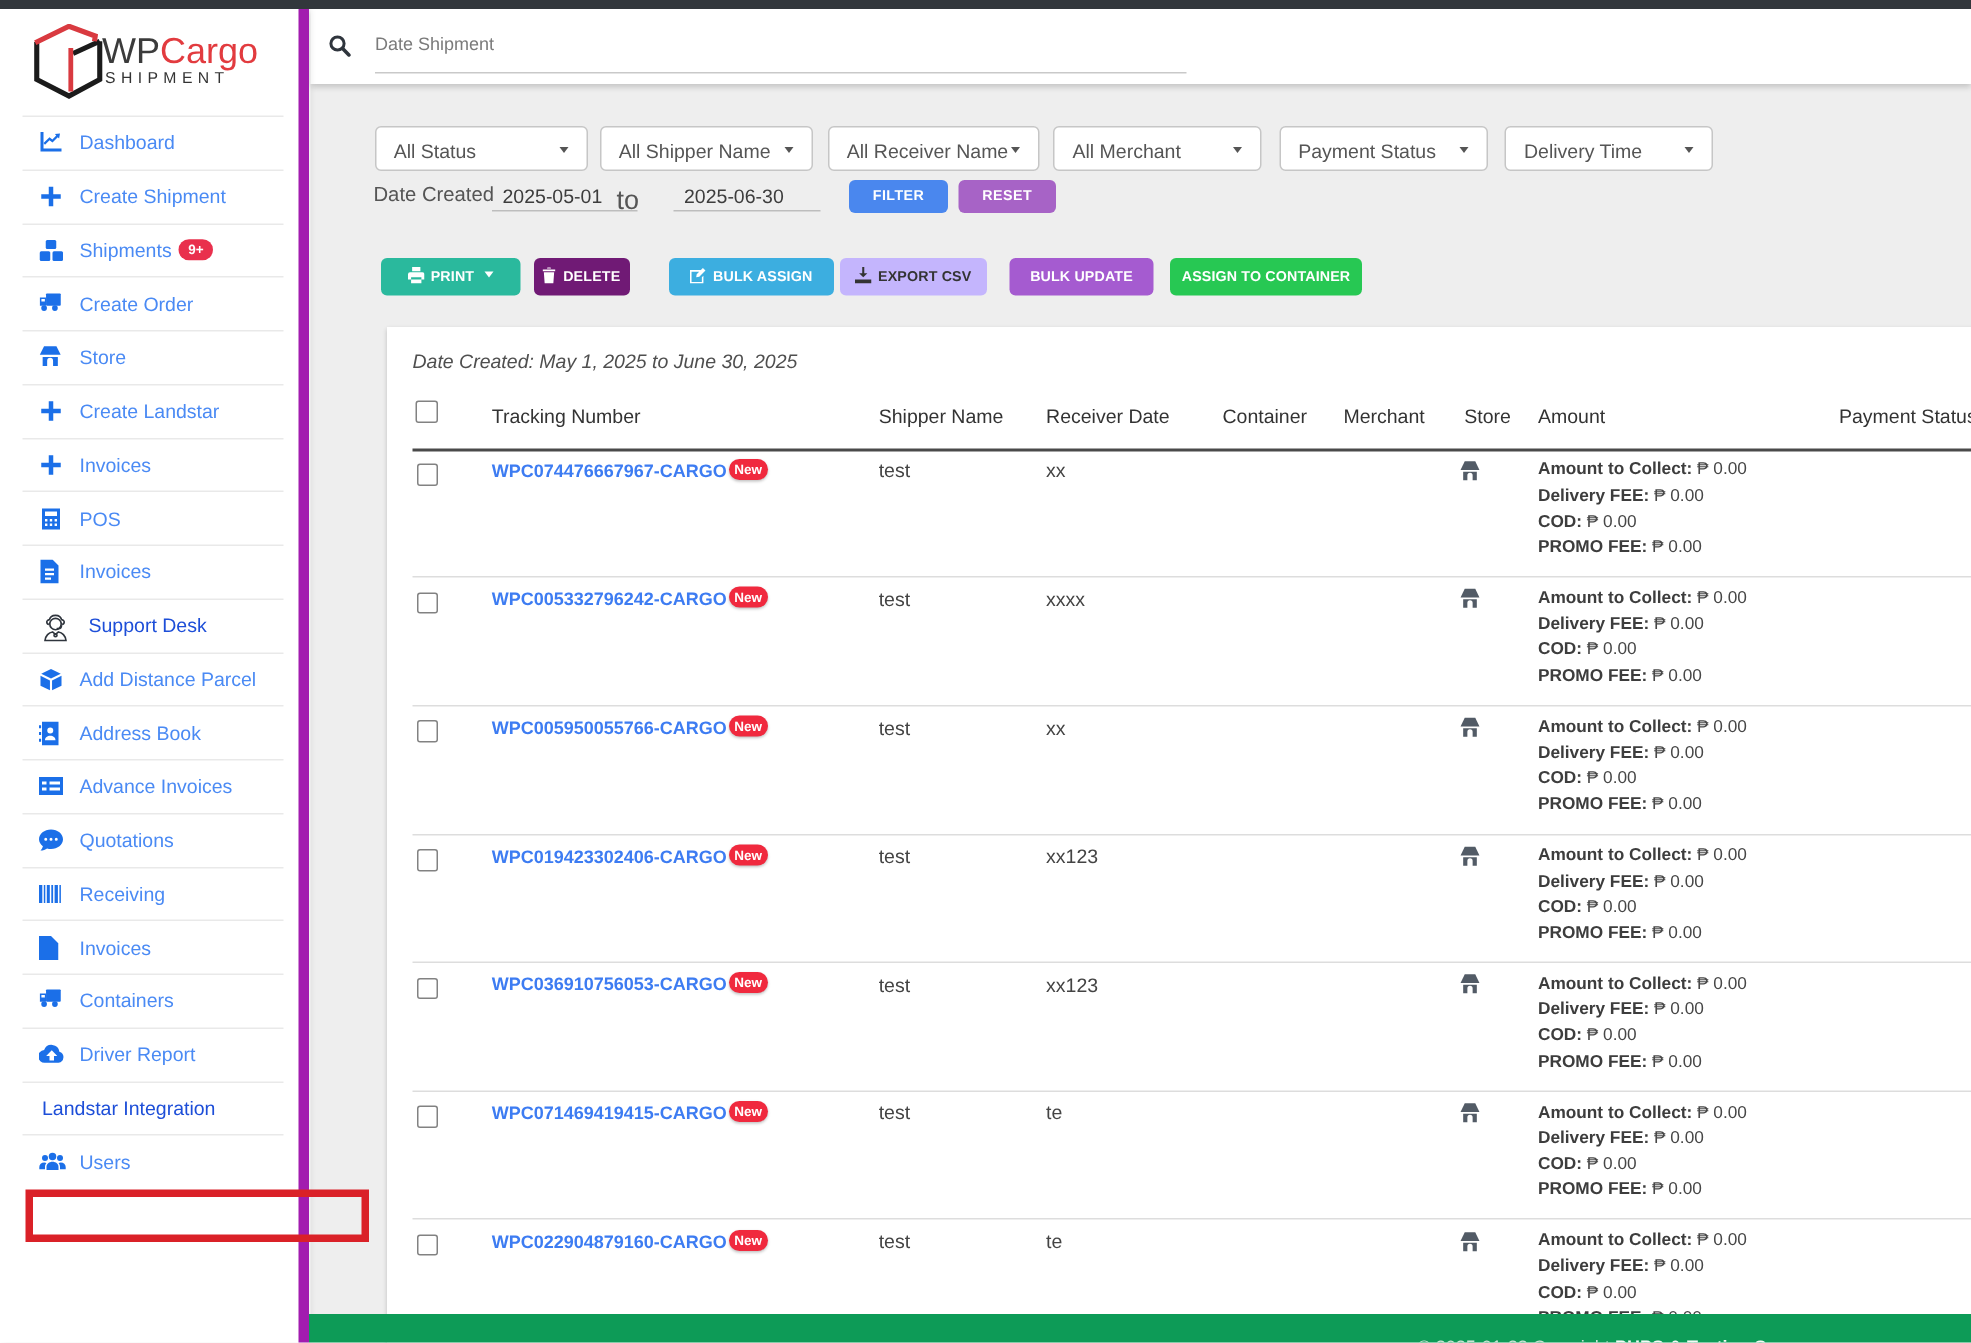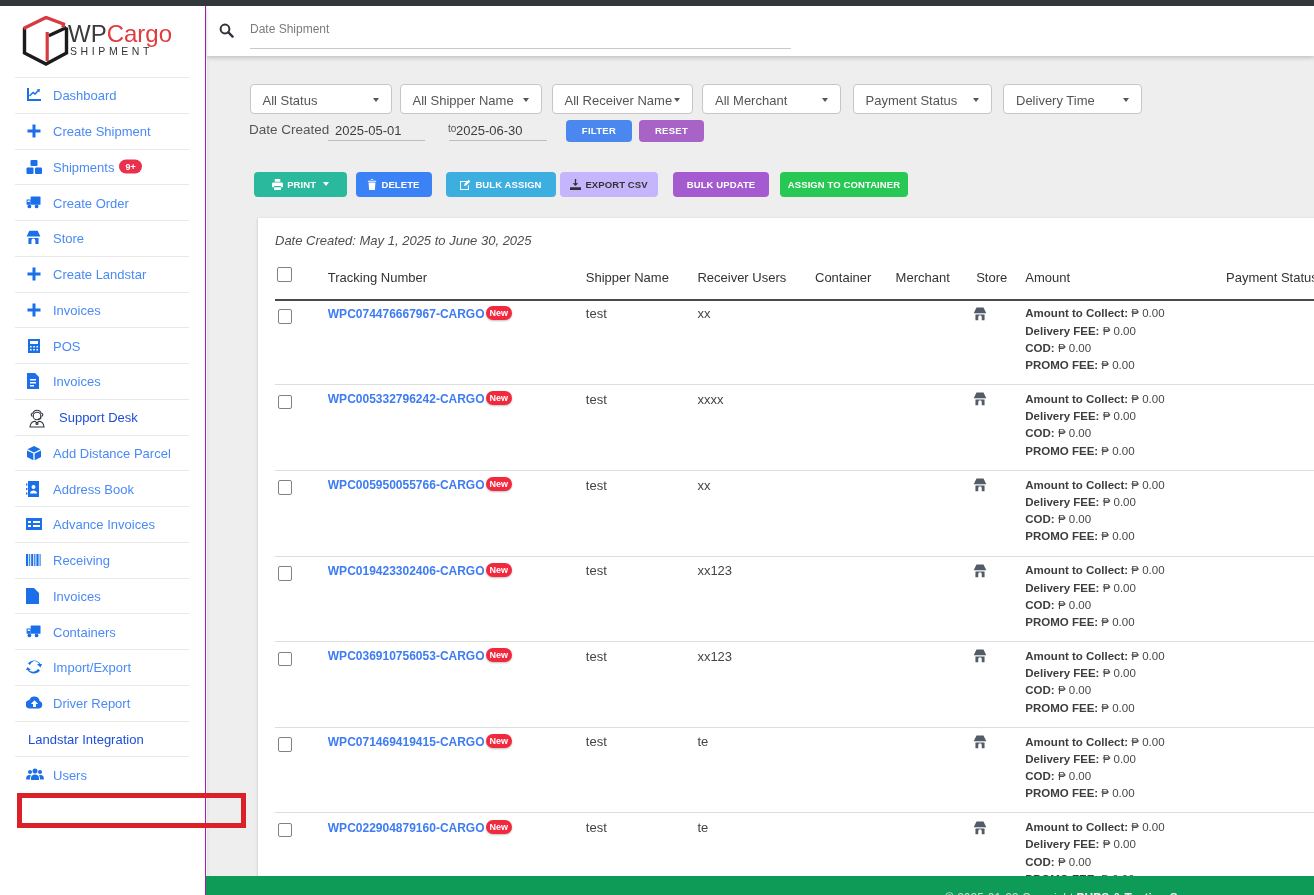--- a/index.html
+++ b/index.html
@@ -1,18 +1,18 @@
 <!DOCTYPE html>
 <html><head>
 <meta charset="utf-8">
 <style>
 * { margin:0; padding:0; box-sizing:border-box; }
 html,body { width:1314px; height:895px; overflow:hidden; font-family:"Liberation Sans", sans-serif; background:#fff; }
 #topbar { position:absolute; left:0; top:0; width:1314px; height:6px; background:#32373c; z-index:50; }
-#sidebar { position:absolute; left:0; top:6px; width:206px; height:889px; background:#fff; border-right:1px solid #a21caf; box-shadow:1px 0 4px rgba(0,0,0,.08); z-index:30; }
+#sidebar { position:absolute; left:0; top:6px; width:206px; height:889px; background:#fff; border-right:7px solid #a21caf; box-shadow:1px 0 4px rgba(0,0,0,.08); z-index:30; }
 #header { position:absolute; left:207px; top:6px; width:1107px; height:50px; background:#fff; box-shadow:0 2px 4px rgba(0,0,0,.18); z-index:20; }
 #content { position:absolute; left:207px; top:56px; width:1107px; height:820px; background:#eeeeee; }
 #footer { position:absolute; left:206px; top:876px; width:1108px; height:19px; background:#0d9b57; z-index:40; overflow:hidden; }
 #footer .copy { position:absolute; left:739px; top:15px; font-size:12px; color:#c8e5d6; white-space:nowrap; }
 #footer .copy b { color:#f2faf6; }
 
 
 #logo { position:absolute; left:0; top:0; width:206px; height:71px; }
 #menu { position:absolute; left:0; top:71px; width:206px; }
 .mi { position:relative; height:35.75px; border-top:1px solid #e9e9e9; margin:0 17px 0 15px; }
@@ -25,21 +25,21 @@
 
 #search-ic { position:absolute; left:219px; top:23px; z-index:25; }
 #search-tx { position:absolute; left:250px; top:22px; font-size:12px; color:#7b7b7b; z-index:25; }
 #search-ln { position:absolute; left:250px; top:48px; width:541px; height:1px; background:#c9c9c9; z-index:25; }
 
 
 .sel { position:absolute; top:84px; height:30px; background:#fff; border:1px solid #c6c6c6; border-radius:4px; font-size:13px; color:#555; line-height:31px; padding-left:12px; }
 .sel .car { position:absolute; right:12px; top:13px; width:0; height:0; border-left:3.5px solid transparent; border-right:3.5px solid transparent; border-top:4.5px solid #555; }
 #dc-label { position:absolute; left:249px; top:122px; font-size:13.5px; color:#555; }
 .dinput { position:absolute; top:121.5px; height:19px; font-size:13px; color:#3d3d3d; border-bottom:1px solid #bdbdbd; text-align:left; padding-left:7px; line-height:18px; }
-#dc-to { position:absolute; left:448px; top:122.5px; font-size:10px; color:#555; }
+#dc-to { position:absolute; left:411px; top:122.5px; font-size:18px; color:#555; }
 .fbtn { position:absolute; top:120px; height:22px; border-radius:4px; color:#fff; font-size:9.5px; font-weight:bold; text-align:center; line-height:22px; letter-spacing:.3px; }
 
 
 .abtn { position:absolute; top:172px; height:25px; border-radius:4px; color:#fff; font-size:9.5px; font-weight:bold; text-align:center; line-height:25px; letter-spacing:.1px; white-space:nowrap; }
 .abtn svg { vertical-align:-2px; margin-right:4px; }
 
 
 #card { position:absolute; left:258px; top:218px; width:1090px; height:700px; background:#fff; box-shadow:0 1px 3px rgba(0,0,0,.2); }
 #dcr { position:absolute; left:17px; top:15px; font-style:italic; font-size:13px; color:#4f4f4f; }
 .hborder { position:absolute; left:17px; top:80.5px; width:1070px; height:2px; background:#4a4a4a; }
@@ -66,38 +66,38 @@
 <div id="dc-label">Date Created</div>
 <div class="dinput" style="left:328px;width:97px">2025-05-01</div>
 <div id="dc-to">to</div>
 <div class="dinput" style="left:449px;width:98px">2025-06-30</div>
 <div class="fbtn" style="left:566px;width:66px;background:#4a87ee">FILTER</div>
 <div class="fbtn" style="left:639px;width:65px;background:#a763c6">RESET</div>
 
 <div class="abtn" style="left:254px;width:93px;background:#2ab99d"><svg width="11" height="11" viewBox="0 0 16 16" fill="#fff">
       <path d="M4 0h8v4H4zM2 5h12a2 2 0 0 1 2 2v5h-3v-2H3v2H0V7a2 2 0 0 1 2-2zm1 11v-4h10v4z"></path>
     </svg>PRINT <span style="display:inline-block;vertical-align:2px;margin-left:4px;width:0;height:0;border-left:3.5px solid transparent;border-right:3.5px solid transparent;border-top:4px solid #fff"></span></div>
-<div class="abtn" style="left:355.5px;width:76px;background:#3b82f6"><svg width="10" height="11" viewBox="0 0 14 16" fill="#fff">
+<div class="abtn" style="left:355.5px;width:64px;background:#701a75"><svg width="10" height="11" viewBox="0 0 14 16" fill="#fff">
       <path d="M1 2.5h12V4H1zm4.5-2h3L9 1.5H5zM2 5h10l-.8 11H2.8z"></path>
     </svg>DELETE</div>
 <div class="abtn" style="left:446px;width:110px;background:#3caee0"><svg width="11" height="11" viewBox="0 0 16 16" fill="#fff">
       <path d="M0 3h10.5L9 4.5H1.5v10h10V10L13 8.5V16H0zM12.5 1l2.5 2.5L9 9.5 6 10l.5-3z"></path>
     </svg>BULK ASSIGN</div>
 <div class="abtn" style="left:560px;width:98px;background:#c4b5fd;color:#333"><svg width="11" height="11" viewBox="0 0 16 16" fill="#333">
       <path d="M7 0h2v6h3l-4 4-4-4h3zM0 12h16v4H0z"></path>
     </svg>EXPORT CSV</div>
 <div class="abtn" style="left:673px;width:96px;background:#a55bd0">BULK UPDATE</div>
 <div class="abtn" style="left:780px;width:128px;background:#27c853">ASSIGN TO CONTAINER</div>
 
 <div id="card">
   <div id="dcr">Date Created: May 1, 2025 to June 30, 2025</div>
   <div class="cb" style="left:19.2px;top:49.4px"></div>
   <div class="th" style="left:69.8px">Tracking Number</div>
   <div class="th" style="left:327.8px">Shipper Name</div>
-  <div class="th" style="left:439.4px">Receiver Users</div>
+  <div class="th" style="left:439.4px">Receiver Date</div>
   <div class="th" style="left:557px">Container</div>
   <div class="th" style="left:637.6px">Merchant</div>
   <div class="th" style="left:718.2px">Store</div>
   <div class="th" style="left:767.3px">Amount</div>
   <div class="th" style="left:968px">Payment Status</div>
   <div class="hborder"></div>
   <div class="row">
     <div class="cb" style="left:19.5px;top:91.1px"></div>
     <div class="trk" style="left:69.8px;top:87.8px">WPC074476667967-CARGO<span class="newb">New</span></div>
     <div class="cell" style="left:327.8px;top:88.2px">test</div>
@@ -305,20 +305,26 @@
         <span class="tx">Address Book</span>
       </div>
     <div class="mi">
         <span class="ic"><svg width="16" height="16" viewBox="0 0 16 16">
             <path d="M0 2h16v12H0zm2 3v2h3V5zm5 0v2h7V5zm-5 4v2h3V9zm5 0v2h7V9z" fill="#1b6fe8" fill-rule="evenodd"></path>
           </svg></span>
         <span class="tx">Advance Invoices</span>
       </div>
     <div class="mi">
         <span class="ic"><svg width="16" height="16" viewBox="0 0 16 16">
+            <path d="M8 1c4.4 0 8 2.9 8 6.5S12.4 14 8 14c-.9 0-1.8-.1-2.6-.4C4.3 14.4 2.7 15 1 15c.8-.8 1.4-1.8 1.6-2.8C1 11 0 9.3 0 7.5 0 3.9 3.6 1 8 1zM4.5 6.5a1 1 0 1 0 0 2 1 1 0 0 0 0-2zm3.5 0a1 1 0 1 0 0 2 1 1 0 0 0 0-2zm3.5 0a1 1 0 1 0 0 2 1 1 0 0 0 0-2z" fill="#1b6fe8"></path>
+          </svg></span>
+        <span class="tx">Quotations</span>
+      </div>
+    <div class="mi">
+        <span class="ic"><svg width="16" height="16" viewBox="0 0 16 16">
             <g fill="#1b6fe8">
               <rect x="0" y="2" width="2.2" height="12"></rect>
               <rect x="3.2" y="2" width="1" height="12"></rect>
               <rect x="5.2" y="2" width="2" height="12"></rect>
               <rect x="8.2" y="2" width="1.2" height="12"></rect>
               <rect x="10.4" y="2" width="2.2" height="12"></rect>
               <rect x="13.6" y="2" width="1" height="12"></rect>
             </g>
           </svg></span>
         <span class="tx">Receiving</span>
@@ -332,26 +338,20 @@
     <div class="mi">
         <span class="ic"><svg width="15" height="13" viewBox="0 0 15 13">
             <g fill="#1b6fe8">
               <rect x="4.7" y="0.6" width="9.8" height="8.2" rx="0.6"></rect>
               <path d="M0.6 3.4 h4.1 v5.4 h-4.1 z M1.6 4.4 v1.6 h2.3 v-1.6 z" fill-rule="evenodd"></path>
               <circle cx="3.4" cy="10.4" r="1.9"></circle>
               <circle cx="10.6" cy="10.4" r="1.9"></circle>
             </g>
           </svg></span>
         <span class="tx">Containers</span>
-      </div>
-    <div class="mi">
-        <span class="ic"><svg width="16" height="16" viewBox="0 0 16 16">
-            <path d="M8 2a6 6 0 0 1 5.2 3H11l3.5 3.5L16 5h-1.6A7.5 7.5 0 0 0 2 4.6L4 6a6 6 0 0 1 4-4zm-6.5 6L0 11h1.6A7.5 7.5 0 0 0 14 11.4L12 10a6 6 0 0 1-9.2 1H5z" fill="#1b6fe8"></path>
-          </svg></span>
-        <span class="tx">Import/Export</span>
       </div>
     <div class="mi">
         <span class="ic"><svg width="17" height="16" viewBox="0 0 17 16">
             <path d="M13.6 6.1A5.3 5.3 0 0 0 3.4 5 4.2 4.2 0 0 0 4 13.5h9a3.8 3.8 0 0 0 .6-7.4zM10 9v3H7V9H4.8L8.5 5.2 12.2 9z" fill="#1b6fe8"></path>
           </svg></span>
         <span class="tx">Driver Report</span>
       </div>
     <div class="mi">
         <span class="tx dark" style="left:13px">Landstar Integration</span>
       </div>

